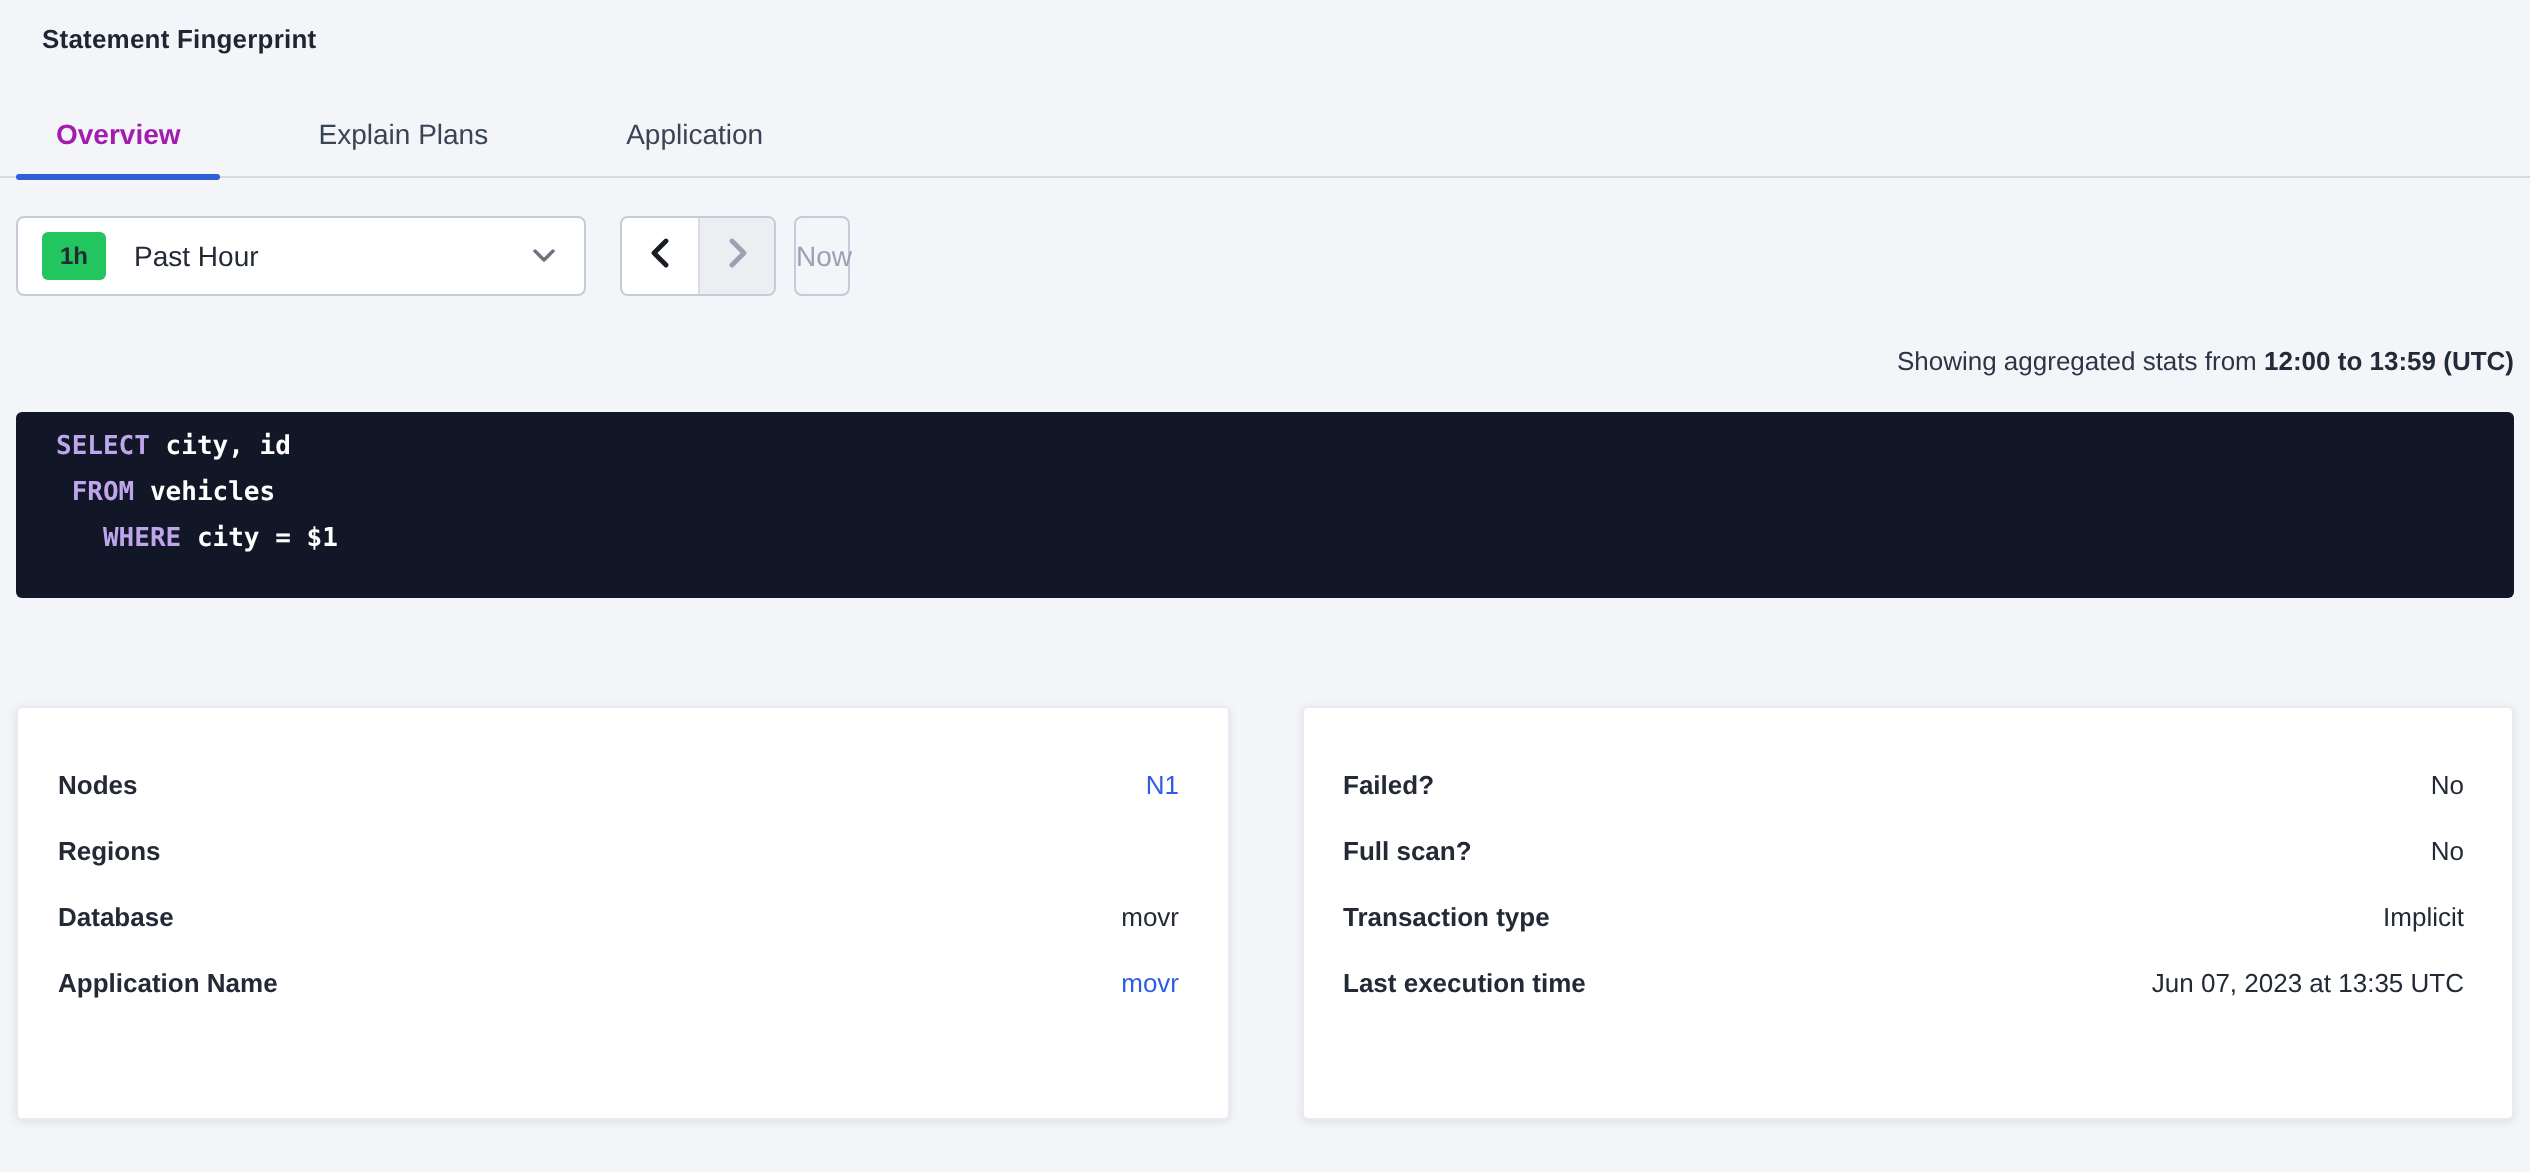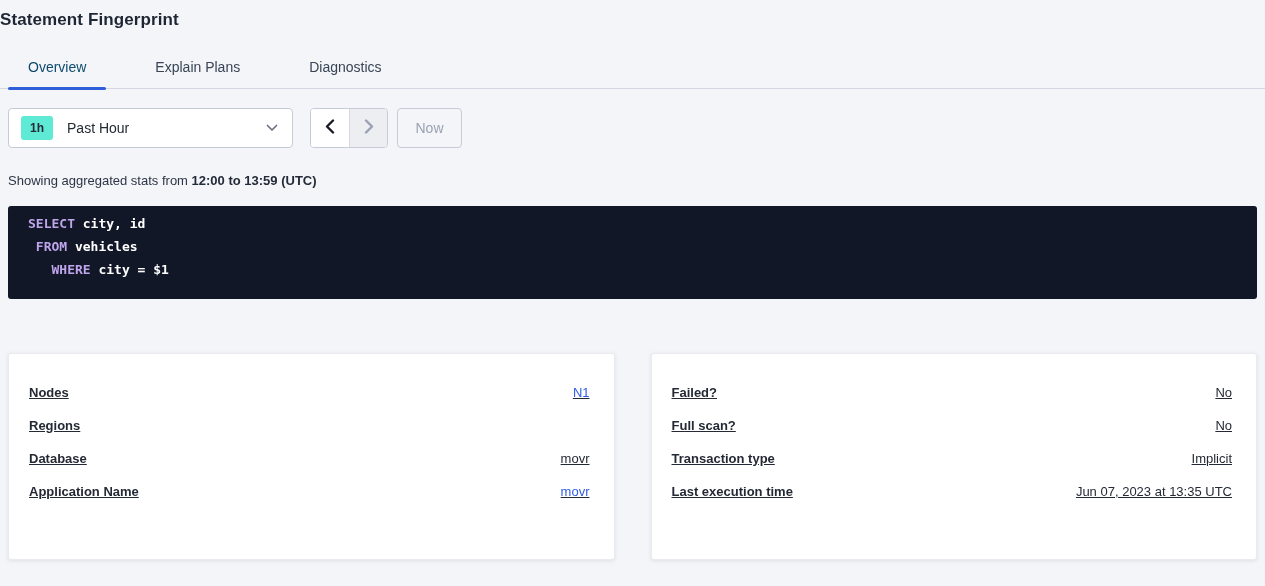--- a/index.html
+++ b/index.html
@@ -5,22 +5,22 @@
   * { box-sizing: border-box; margin: 0; padding: 0; }
   html,body { width: 1265px; height: 586px; }
   body {
     background: #f4f5f9;
     font-family: "Liberation Sans", sans-serif;
     color: #242a35;
     overflow: hidden;
   }
   
   .page-title {
-    margin: 10px 0 0;
-    font-size: 17px;
+    margin: 10px 21px 0;
+    font-size: 13px;
     line-height: 20px;
     font-weight: 700;
     color: #1e2634;
     letter-spacing: 0.1px;
   }
   
   .tabbar {
     margin-top: 29px;
     padding-left: 8px;
     display: flex;
@@ -29,21 +29,21 @@
   .tab {
     position: relative;
     padding: 0 20px 13px;
     margin-right: 29px;
     font-size: 14px;
     line-height: 16px;
     color: #394455;
     cursor: pointer;
     white-space: nowrap;
   }
-  .tab.active { color: #0c4a6e; }
+  .tab.active { color: #a21caf; font-weight: bold; }
   .tab.active::after {
     content: "";
     position: absolute;
     left: 0; right: 0; bottom: -2px;
     height: 3px;
     background: #2f5fd8;
     border-radius: 2px;
   }
   
   .time-row {
@@ -57,21 +57,21 @@
     height: 40px;
     background: #ffffff;
     border: 1px solid #c6cbd8;
     border-radius: 4px;
     display: flex;
     align-items: center;
     padding: 0 14px 0 12px;
     cursor: pointer;
   }
   .range-badge {
-    background: #5eead4;
+    background: #22c55e;
     border-radius: 3px;
     font-size: 12px;
     font-weight: 700;
     color: #242a35;
     padding: 5px 9px;
     margin-right: 14px;
   }
   .range-label { font-size: 14px; color: #242a35; }
   .dropdown .chev { margin-left: auto; display: flex; }
   .arrow-group {
@@ -92,36 +92,37 @@
     border: none;
     cursor: pointer;
   }
   .arrow-btn.disabled {
     background: #eceef2;
     border-left: 1px solid #d8dbe4;
     cursor: default;
   }
   .now-btn {
     margin-left: 9px;
-    width: 65px;
+    width: 28px;
     height: 40px;
     background: transparent;
     border: 1px solid #c6cbd8;
     border-radius: 4px;
     color: #9aa2b1;
     font-size: 14px;
     font-family: "Liberation Sans", sans-serif;
     cursor: default;
   }
   
   .stats-line {
     margin: 26px 8px 0;
     font-size: 13px;
     line-height: 14px;
     color: #2c3545;
+    text-align: right;
   }
   .stats-line .bold { font-weight: 700; color: #232b38; }
   
   .sql-box {
     margin: 18px 8px 0;
     background: #111726;
     border-radius: 3px;
     padding: 6px 20px 18px;
     font-family: "DejaVu Sans Mono", "Liberation Mono", monospace;
     font-size: 13px;
@@ -130,21 +131,20 @@
     color: #ffffff;
   }
   .sql-line { white-space: pre; }
   .sql-kw { color: #bfa5ec; }
   
   .cards {
     display: grid;
     grid-template-columns: 1fr 1fr;
     gap: 36px;
     margin: 54px 8px 0;
-    text-decoration: underline;
   }
   .card {
     background: #ffffff;
     border: 1px solid #e9ebf1;
     border-radius: 3px;
     box-shadow: 0 1px 4px rgba(60, 70, 90, 0.12);
     padding: 22px 24px 17px 20px;
     height: 207px;
   }
   .detail-row {
@@ -166,21 +166,21 @@
   .detail-value.link { color: #2f5ce6; cursor: pointer; }
 </style>
 </head>
 <body>
 
 <h1 class="page-title">Statement Fingerprint</h1>
 
 <div class="tabbar">
   <div class="tab active">Overview</div>
   <div class="tab">Explain Plans</div>
-  <div class="tab">Diagnostics</div>
+  <div class="tab">Application</div>
 </div>
 
 <div class="time-row">
   <div class="dropdown">
     <span class="range-badge">1h</span>
     <span class="range-label">Past Hour</span>
     <span class="chev">
       <svg width="12" height="8" viewBox="0 0 12 8">
           <polyline points="1.5,1.5 6,6 10.5,1.5" fill="none" stroke="#6b7280" stroke-width="1.7" stroke-linecap="round" stroke-linejoin="round"></polyline>
         </svg>

